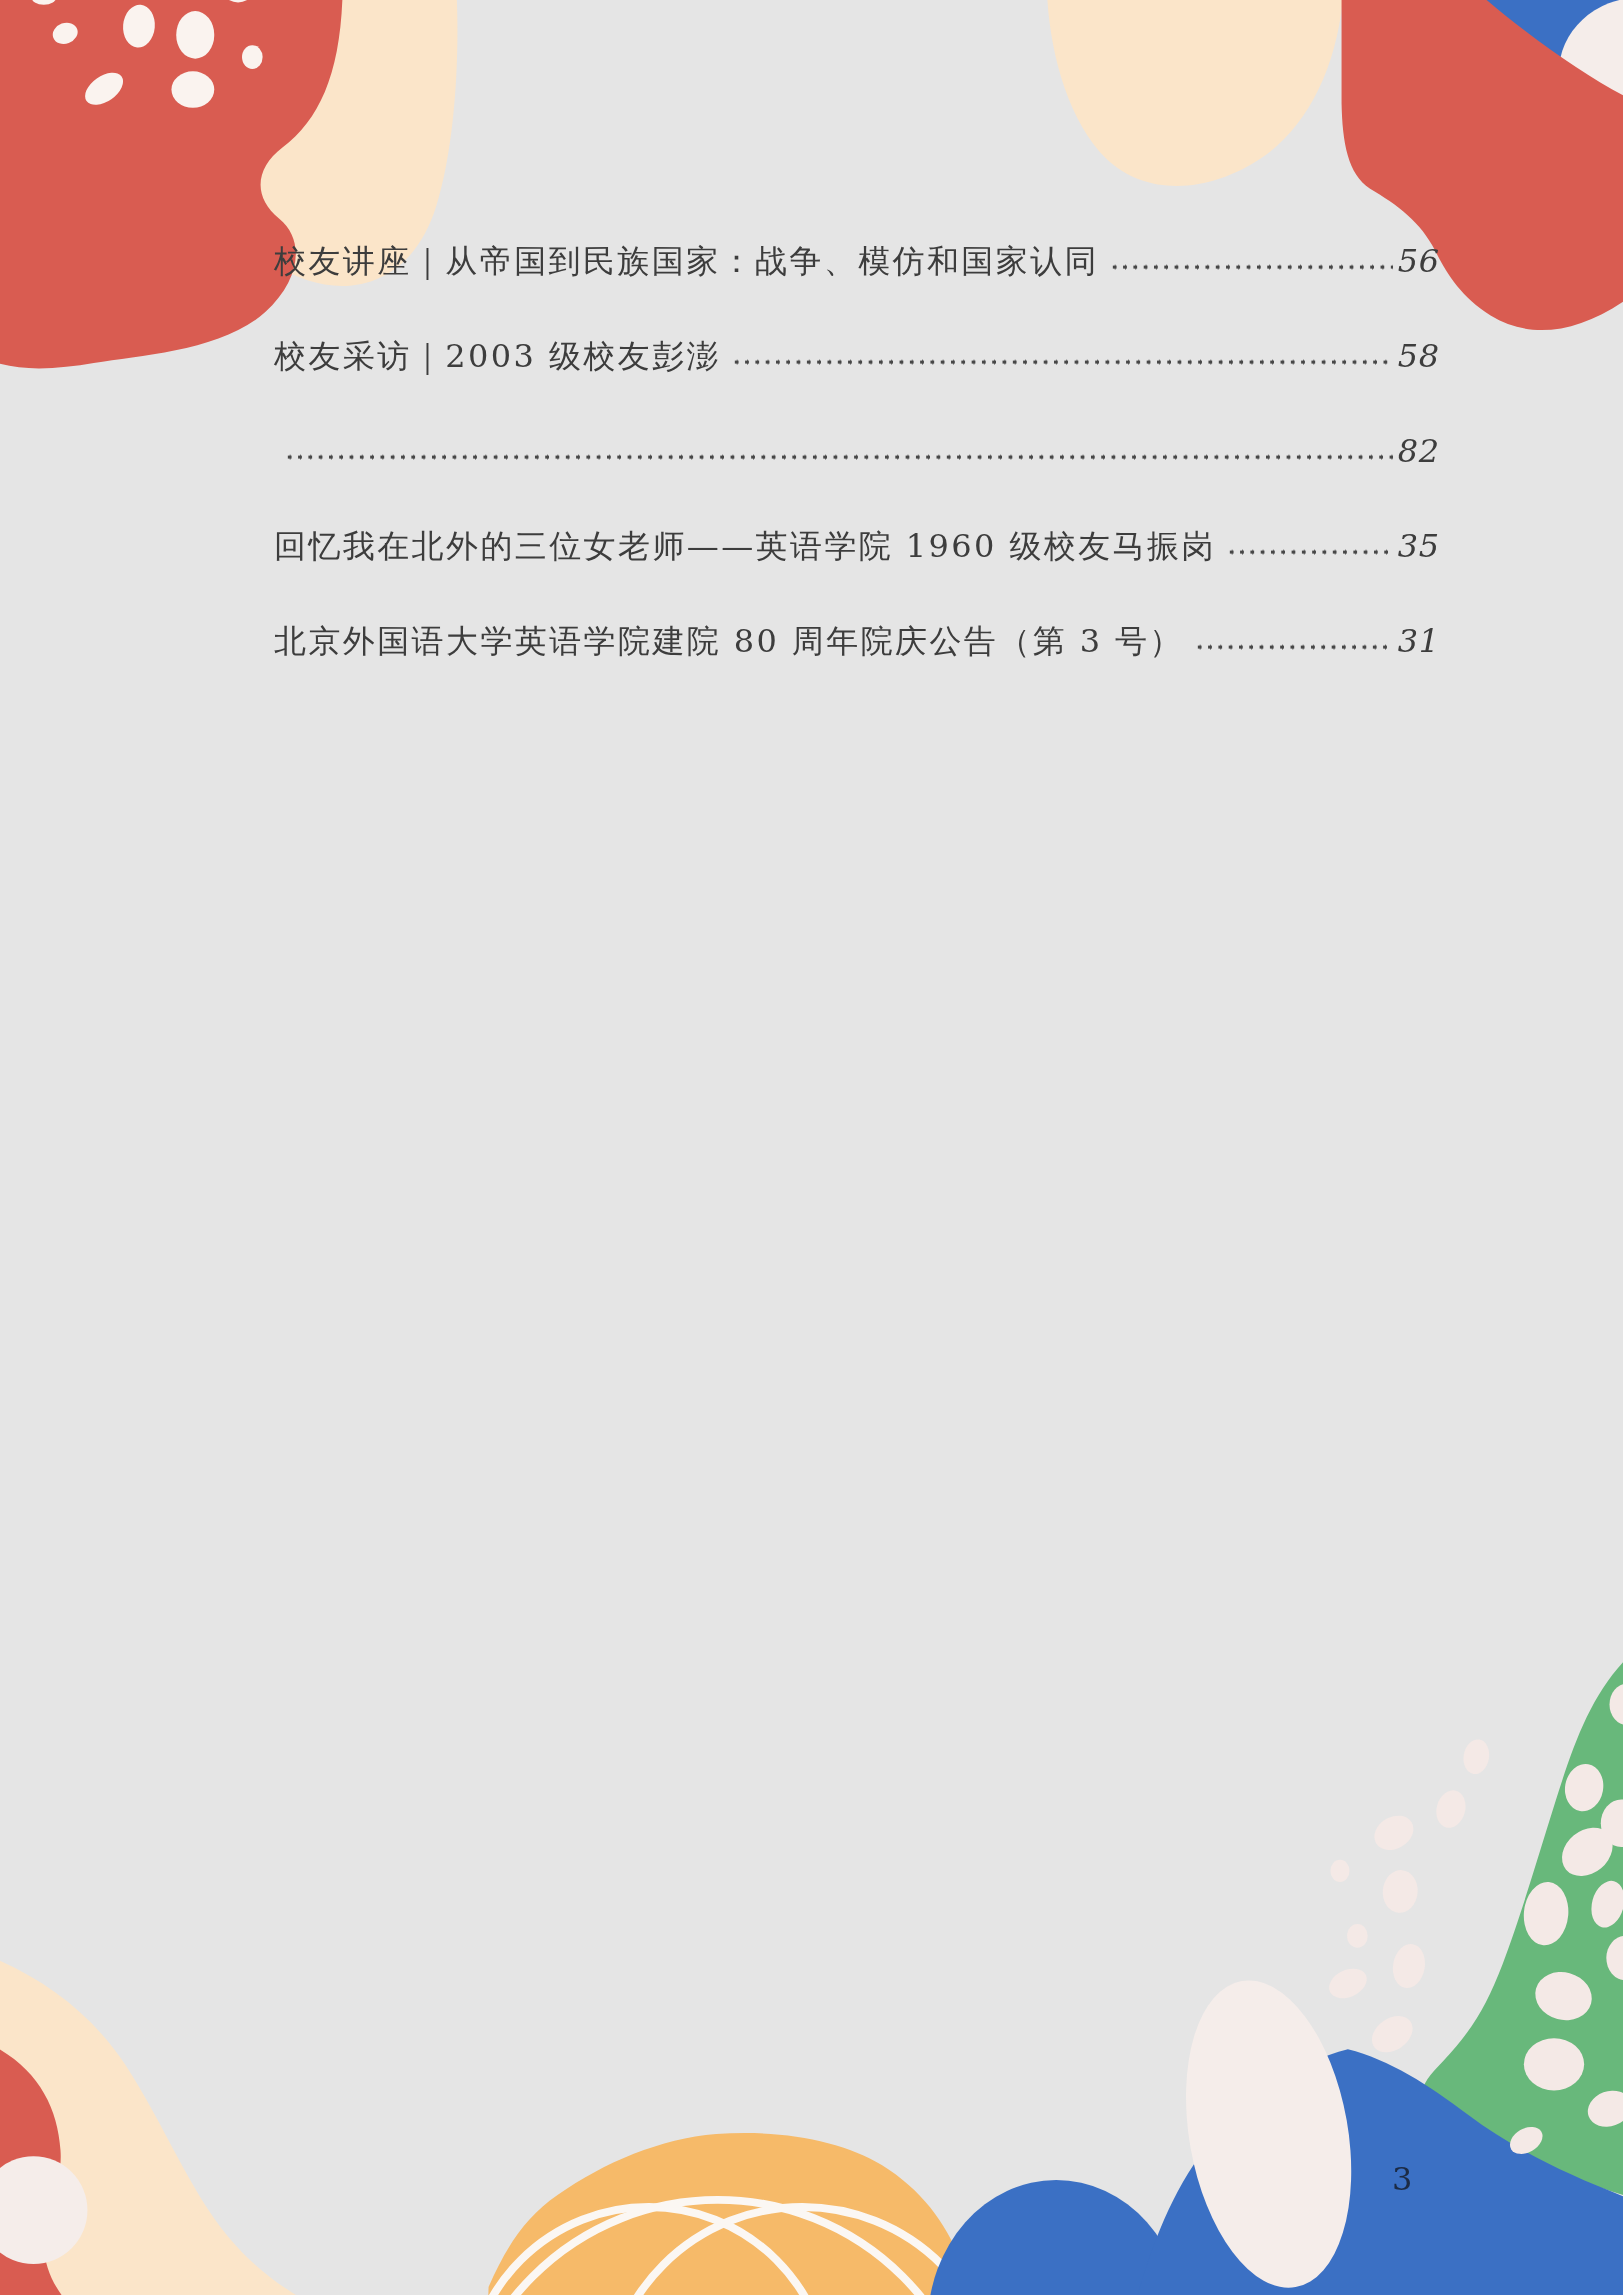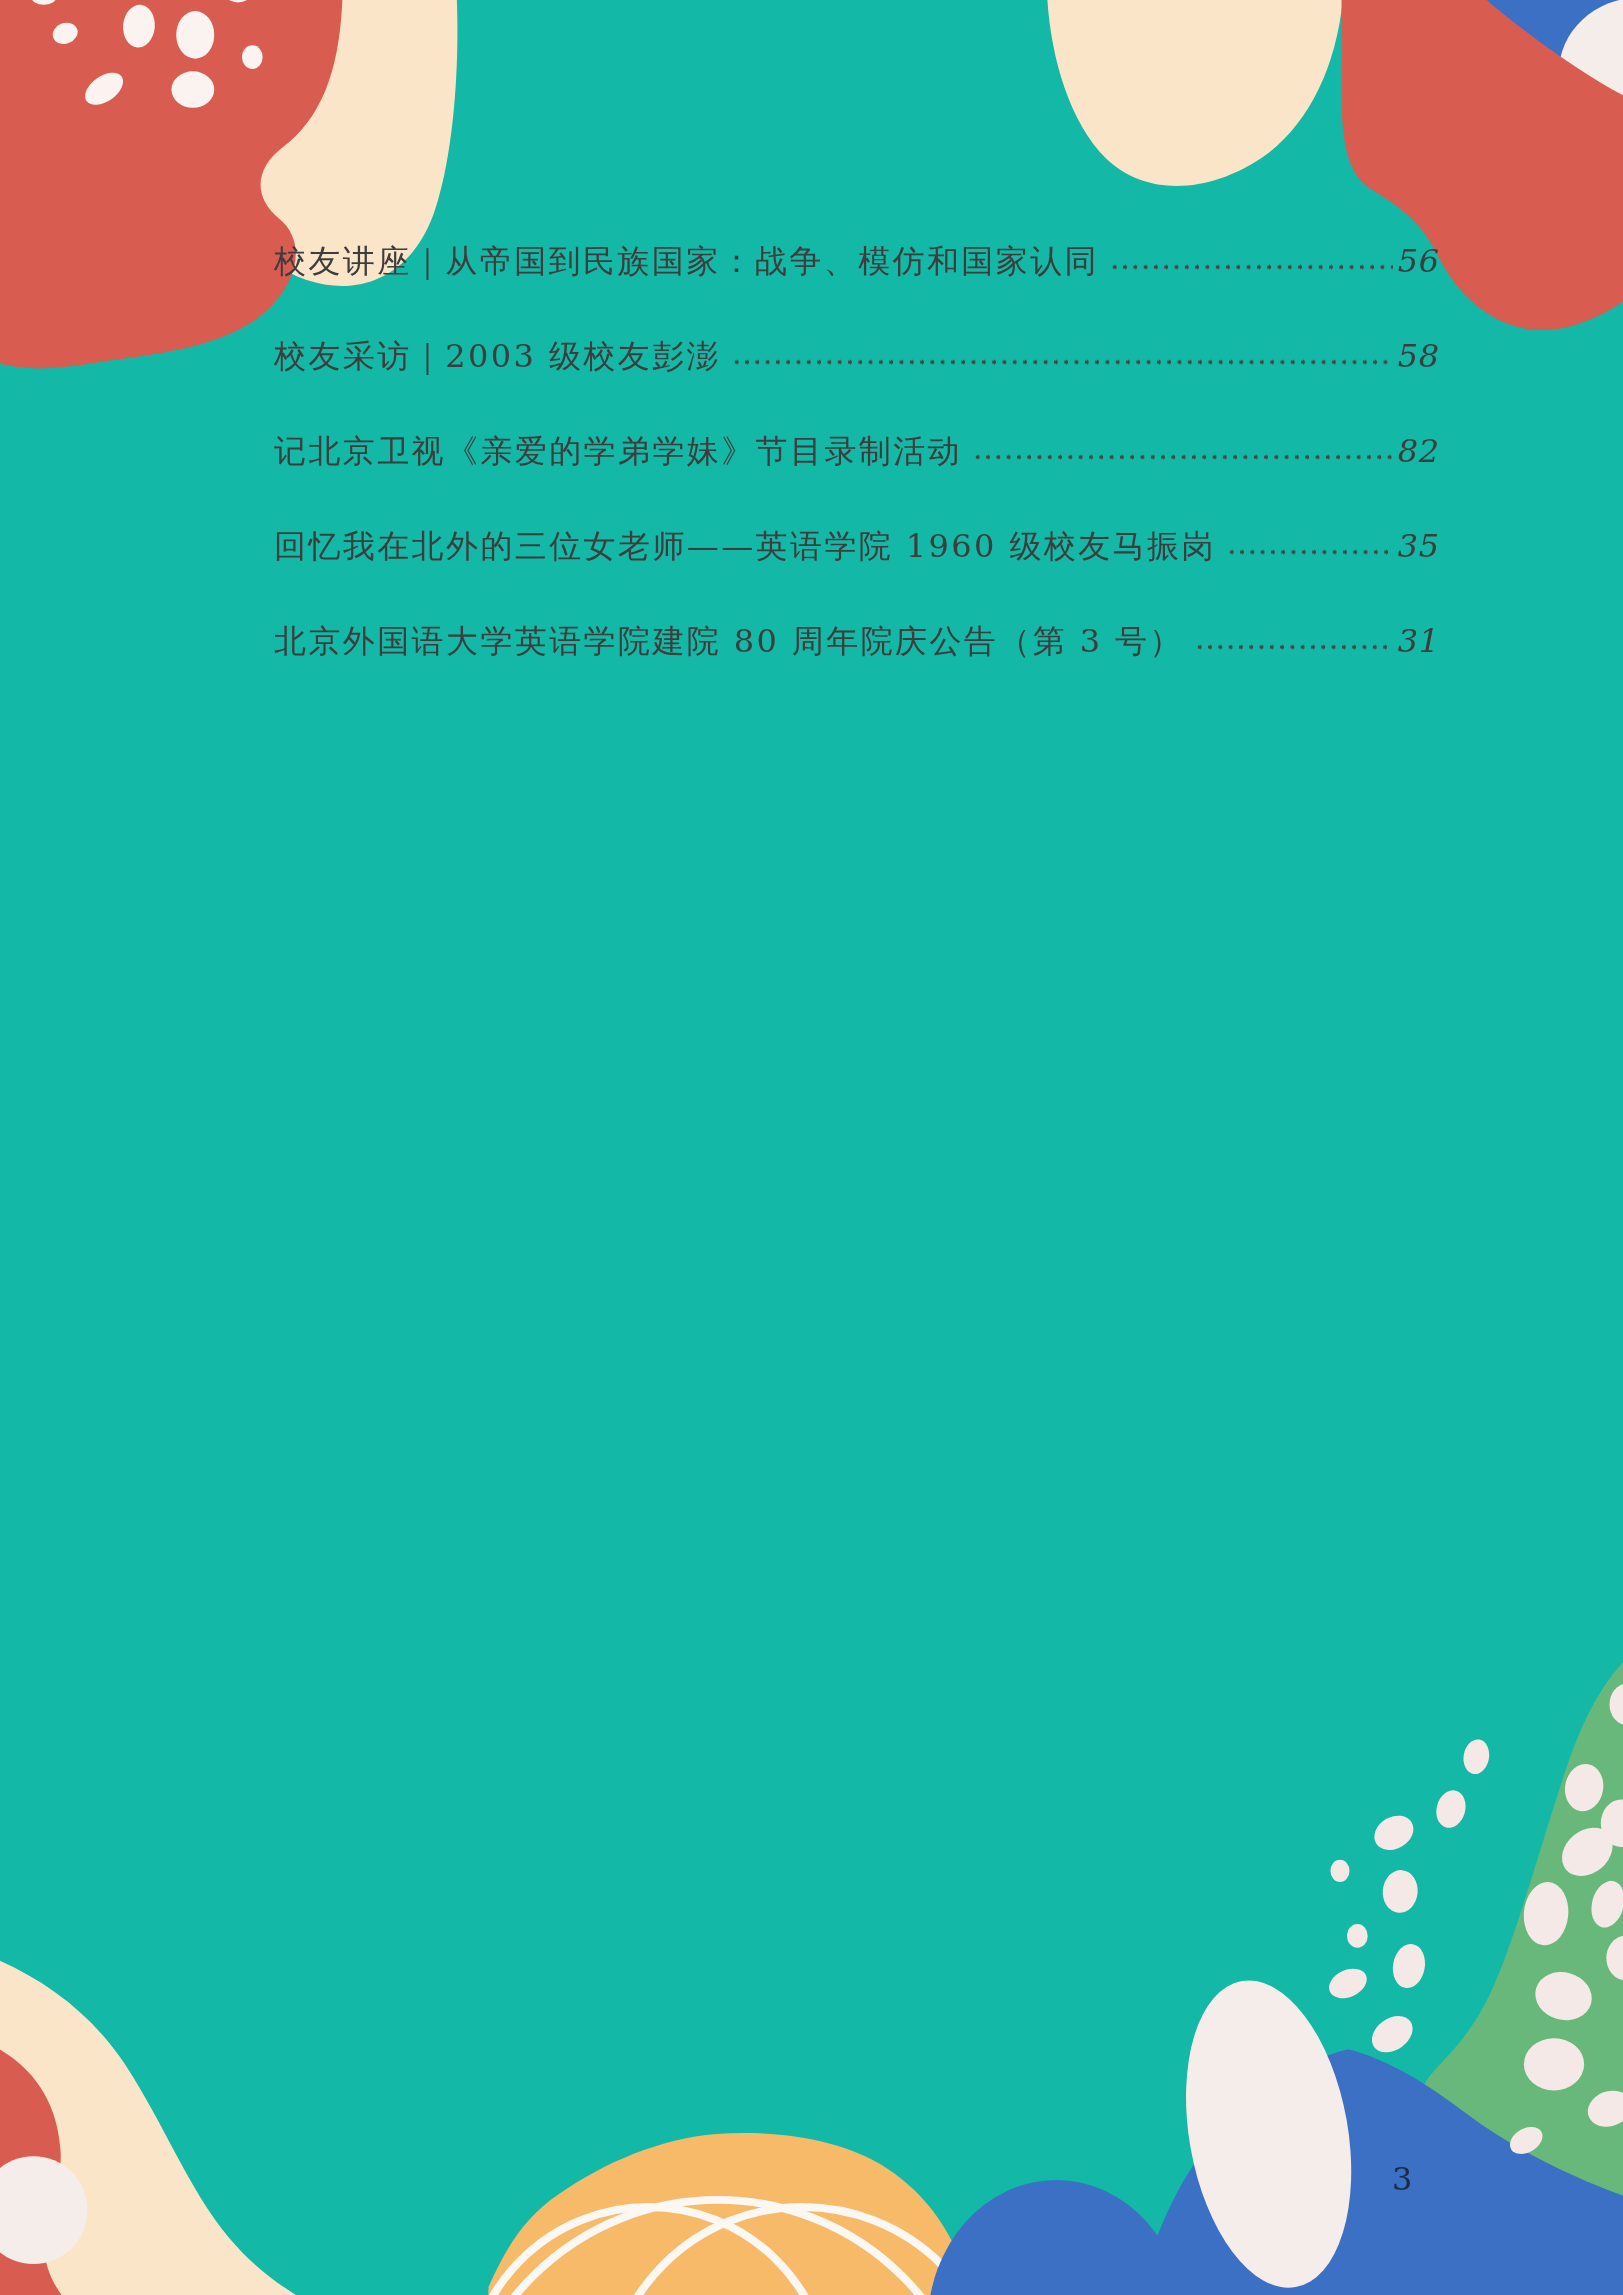--- a/index.html
+++ b/index.html
@@ -5,21 +5,21 @@
   html, body {
     margin: 0;
     padding: 0;
     background: #ffffff;
     font-family: "DejaVu Serif", "Liberation Serif", serif;
   }
   .page {
     position: relative;
     width: 1624px;
     height: 2295px;
-    background: #14b8a6;
+    background: #e5e5e5;
     overflow: hidden;
   }
   .deco-svg {
     position: absolute;
     left: 0;
     top: 0;
     width: 1624px;
     height: 2295px;
     display: block;
   }
@@ -146,21 +146,20 @@
       <span class="toc-title">校友讲座｜从帝国到民族国家：战争、模仿和国家认同</span>
       <span class="leader"></span>
       <span class="toc-page">56</span>
     </div>
     <div class="toc-row">
       <span class="toc-title">校友采访｜2003 级校友彭澎</span>
       <span class="leader"></span>
       <span class="toc-page">58</span>
     </div>
     <div class="toc-row">
-      <span class="toc-title">记北京卫视《亲爱的学弟学妹》节目录制活动</span>
       <span class="leader"></span>
       <span class="toc-page">82</span>
     </div>
     <div class="toc-row">
       <span class="toc-title">回忆我在北外的三位女老师——英语学院 1960 级校友马振岗</span>
       <span class="leader"></span>
       <span class="toc-page">35</span>
     </div>
     <div class="toc-row">
       <span class="toc-title">北京外国语大学英语学院建院 80 周年院庆公告（第 3 号）</span>

